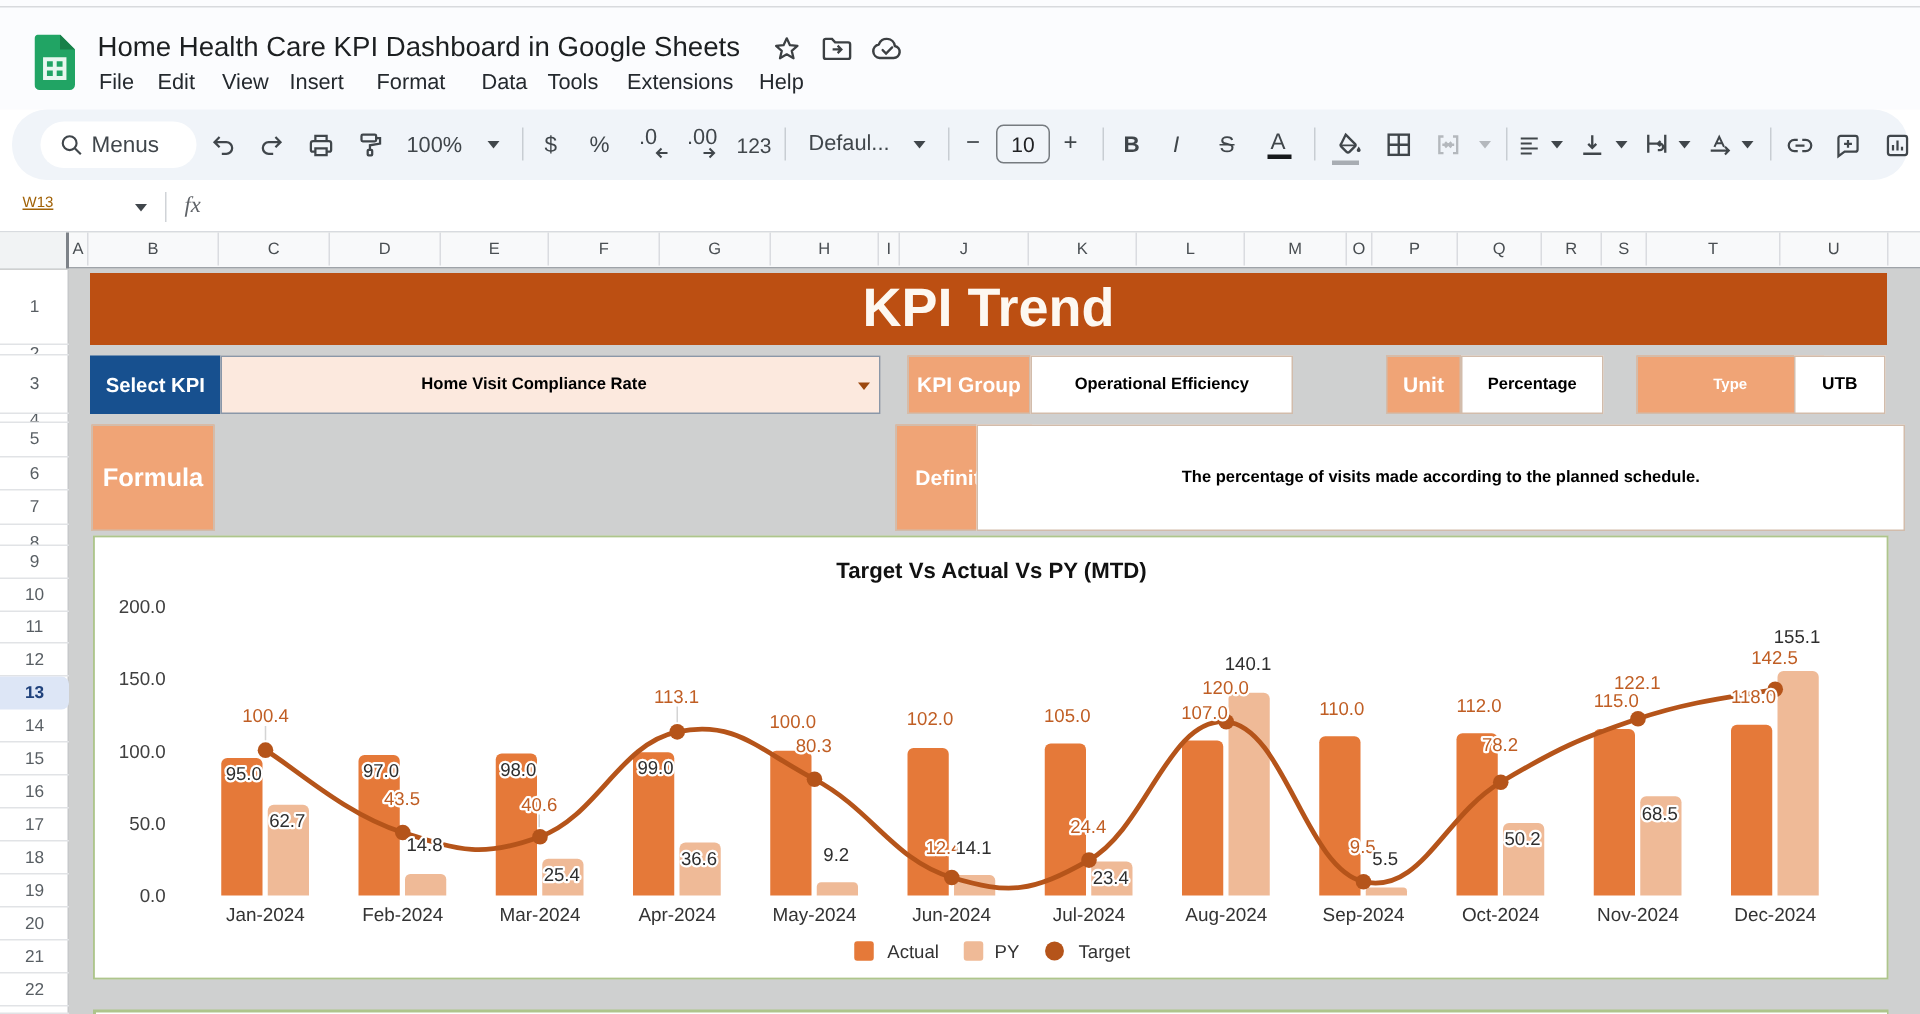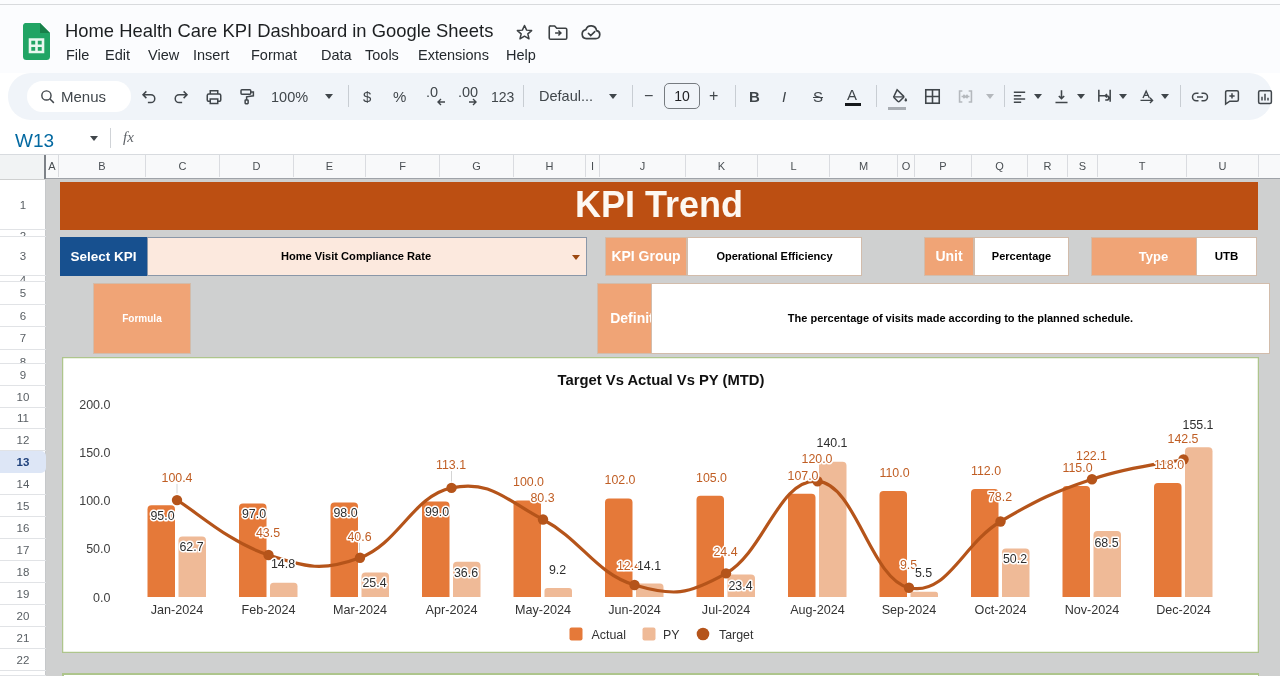--- a/index.html
+++ b/index.html
@@ -154,21 +154,21 @@
     <path d="M3.5 5.5 a2 2 0 0 1 2-2 h13 a2 2 0 0 1 2 2 v10 a2 2 0 0 1 -2 2 H9 l-5.5 4 z"></path>
     <path d="M12 7 v7 M8.5 10.5 h7"></path>
   </svg>
 
 <svg class="ic" style="left:1256px;top:88px;" width="18" height="18" viewBox="0 0 24 24" fill="none" stroke="#40464b" stroke-width="2">
     <rect x="3.5" y="3.5" width="17" height="17" rx="2"></rect>
     <path d="M8 16.5 v-5 M12 16.5 v-9 M16 16.5 v-3.5"></path>
   </svg>
 
 <div class="a" style="left:0;top:120px;width:1280px;height:35px;background:#fff;border-bottom:1px solid #d8dbdf;"></div>
-<div class="a" style="left:15px;top:130px;font-size:19px;color:#0369a1;">W13</div>
+<div class="a" style="left:15px;top:130px;font-size:10px;color:#a16207;text-decoration:underline;">W13</div>
 <div class="caret" style="left:90px;top:136px;border-left-width:4px;border-right-width:4px;"></div>
 <div class="a" style="left:110px;top:128px;width:1px;height:20px;background:#d0d3d7;"></div>
 <div class="a" style="left:123px;top:129px;font-size:15px;font-style:italic;color:#5f6368;font-family:'Liberation Serif',serif;">fx</div>
 
 <div class="a" id="grid" style="left:0;top:155px;width:1280px;height:521px;background:#cfd0d0;">
 
 <div class="a" style="left:0;top:0;width:1280px;height:24px;background:#f8f9fa;border-bottom:1px solid #9fa3a8;"></div>
 <div class="a" style="left:0;top:0;width:46px;height:24px;background:#f1f3f4;border-right:2px solid #7d8288;"></div>
 
 <div class="colhead" style="left:46px;width:13px;">A</div>
@@ -221,24 +221,24 @@
 <div class="cell" style="left:60px;top:27px;width:1198px;height:47.5px;background:#bc4f12;color:#fdf8f1;font-weight:bold;font-size:36px;text-align:center;line-height:45px;">KPI Trend</div>
 
 <div class="cell" style="left:60px;top:82px;width:87px;height:39px;background:#17508f;color:#fff;font-weight:bold;font-size:13.5px;text-align:center;line-height:39px;">Select KPI</div>
 <div class="cell" style="left:147px;top:82px;width:440px;height:39px;background:#fce9de;border:1.5px solid #8a97a8;"></div>
     <div class="cell" style="left:147px;top:82px;width:418px;height:39px;color:#000;font-weight:bold;font-size:11.1px;text-align:center;line-height:38px;">Home Visit Compliance Rate</div>
 <div class="a" style="left:571.5px;top:99.5px;width:0;height:0;border-left:4px solid transparent;border-right:4px solid transparent;border-top:5.5px solid #9c480f;"></div>
 <div class="cell salmon" style="left:605px;top:82px;width:82px;height:39px;font-size:14px;line-height:37px;">KPI Group</div>
 <div class="cell whitecell" style="left:687px;top:82px;width:175px;height:39px;font-size:11px;line-height:37px;">Operational Efficiency</div>
 <div class="cell salmon" style="left:924px;top:82px;width:50px;height:39px;font-size:14px;line-height:37px;">Unit</div>
 <div class="cell whitecell" style="left:974px;top:82px;width:95px;height:39px;font-size:11px;line-height:37px;">Percentage</div>
-<div class="cell salmon" style="left:1091px;top:82px;width:125px;height:39px;font-size:13px;line-height:37px;">Type</div>
+<div class="cell salmon" style="left:1091px;top:82px;width:125px;height:39px;font-size:10px;line-height:37px;">Type</div>
 <div class="cell whitecell" style="left:1196px;top:82px;width:61px;height:39px;font-size:11.5px;line-height:37px;">UTB</div>
 
-<div class="cell salmon" style="left:61px;top:128px;width:98px;height:71px;font-size:10px;line-height:69px;margin-left:32px;">Formula</div>
+<div class="cell salmon" style="left:61px;top:128px;width:82px;height:71px;font-size:17px;line-height:69px;">Formula</div>
 <div class="cell salmon" style="left:597px;top:128px;width:91px;height:71px;font-size:14px;line-height:69px;">Definition</div>
 <div class="cell whitecell" style="left:651px;top:128px;width:619px;height:71px;font-size:11px;line-height:69px;">The percentage of visits made according to the planned schedule.</div>
 
 <div class="a" style="left:62px;top:518px;width:1197px;height:3px;background:#aec58c;"></div>
 <div class="a" style="left:63.5px;top:520px;width:1194px;height:1px;background:#fff;"></div>
 </div>
 
 <svg class="a" style="left:62px;top:357px;" width="1197" height="296" viewBox="62 357 1197 296">
 <rect x="62" y="357" width="1197" height="296" fill="#fff" stroke="#aec58c" stroke-width="2.5"></rect>
 <text x="661" y="385" font-size="14.8" font-weight="bold" fill="#111" text-anchor="middle" font-family="Liberation Sans">Target Vs Actual Vs PY (MTD)</text>

